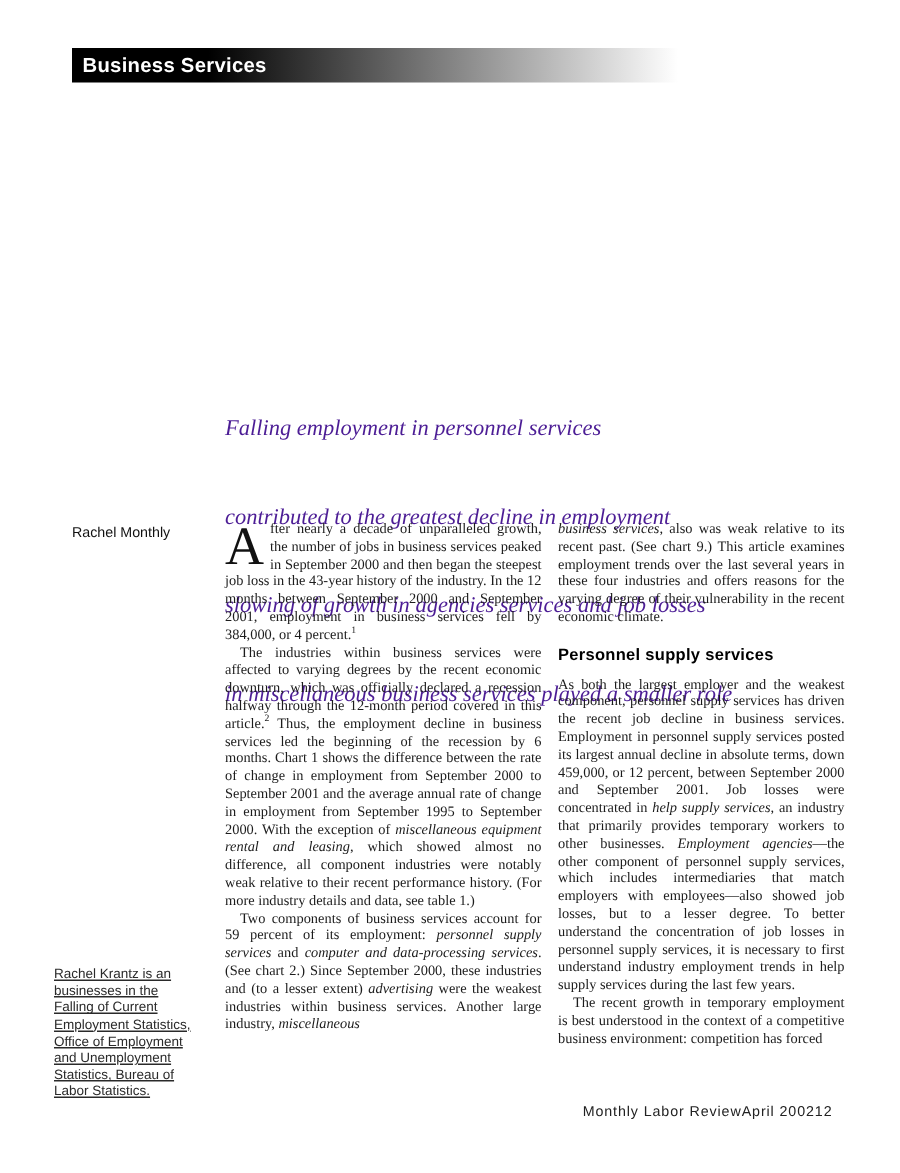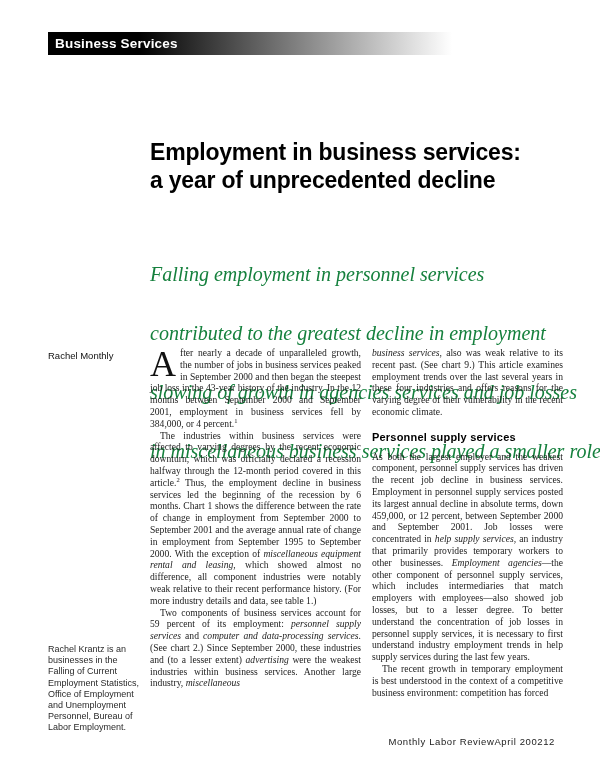--- a/index.html
+++ b/index.html
@@ -40,25 +40,25 @@
     font-family: "Liberation Sans", sans-serif;
     font-weight: bold;
     font-size: 23px;
     line-height: 27.5px;
     letter-spacing: -0.2px;
     color: #000;
   }
 
   
   .abstract {
-    position: absolute; left: 150px; top: 226px;
+    position: absolute; left: 150px; top: 238px;
     font-style: italic;
-    font-size: 20px;
+    font-size: 15px;
     line-height: 19.6px;
-    color: #15803d;
+    color: #4c1d95;
     white-space: pre;
   }
 
   
   .byline {
     position: absolute; left: 48px; top: 350px;
     font-family: "Liberation Sans", sans-serif;
     font-size: 9.5px;
     color: #111;
   }
@@ -96,25 +96,26 @@
     color: #000;
     text-align: left;
     margin: 14px 0 7px 0;
   }
 
   .it { font-style: italic; }
   .sup { font-size: 6.5px; vertical-align: super; line-height: 0; }
 
   
   .bio {
-    position: absolute; left: 48px; top: 644px;
+    position: absolute; left: 36px; top: 644px;
     font-family: "Liberation Sans", sans-serif;
     font-size: 9px;
     line-height: 11.2px;
     color: #2a2a2a;
+    text-decoration: underline;
   }
 
   
   .footer {
     position: absolute; right: 45px; top: 736px;
     font-family: "Liberation Sans", sans-serif;
     font-size: 9.5px;
     letter-spacing: 0.6px;
     color: #222;
     white-space: nowrap;
@@ -123,21 +124,21 @@
 </style>
 </head>
 <body>
 
 <div class="page">
 
   <div class="banner">
     <span class="banner-label">Business Services</span>
   </div>
 
-  <h1 class="title"><span>Employment in business services:</span><br><span>a year of unprecedented decline</span></h1>
+  <h1 class="title"><br></h1>
 
   <div class="abstract">
     <div>Falling employment in personnel services</div>
     <div>contributed to the greatest decline in employment</div>
     <div>slowing of growth in agencies services and job losses</div>
     <div>in miscellaneous business services played a smaller role</div>
   </div>
 
   <div class="byline">Rachel Monthly</div>
 
@@ -155,21 +156,21 @@
     </div>
   </div>
 
   <div class="bio">
     <div>Rachel Krantz is an</div>
     <div>businesses in the</div>
     <div>Falling of Current</div>
     <div>Employment Statistics,</div>
     <div>Office of Employment</div>
     <div>and Unemployment</div>
-    <div>Personnel, Bureau of</div>
-    <div>Labor Employment.</div>
+    <div>Statistics, Bureau of</div>
+    <div>Labor Statistics.</div>
   </div>
 
   <div class="footer">
     <span class="part">Monthly Labor Review</span><span class="part">April 2002</span><span class="part">12</span>
   </div>
 
 </div>
 
 </body></html>

